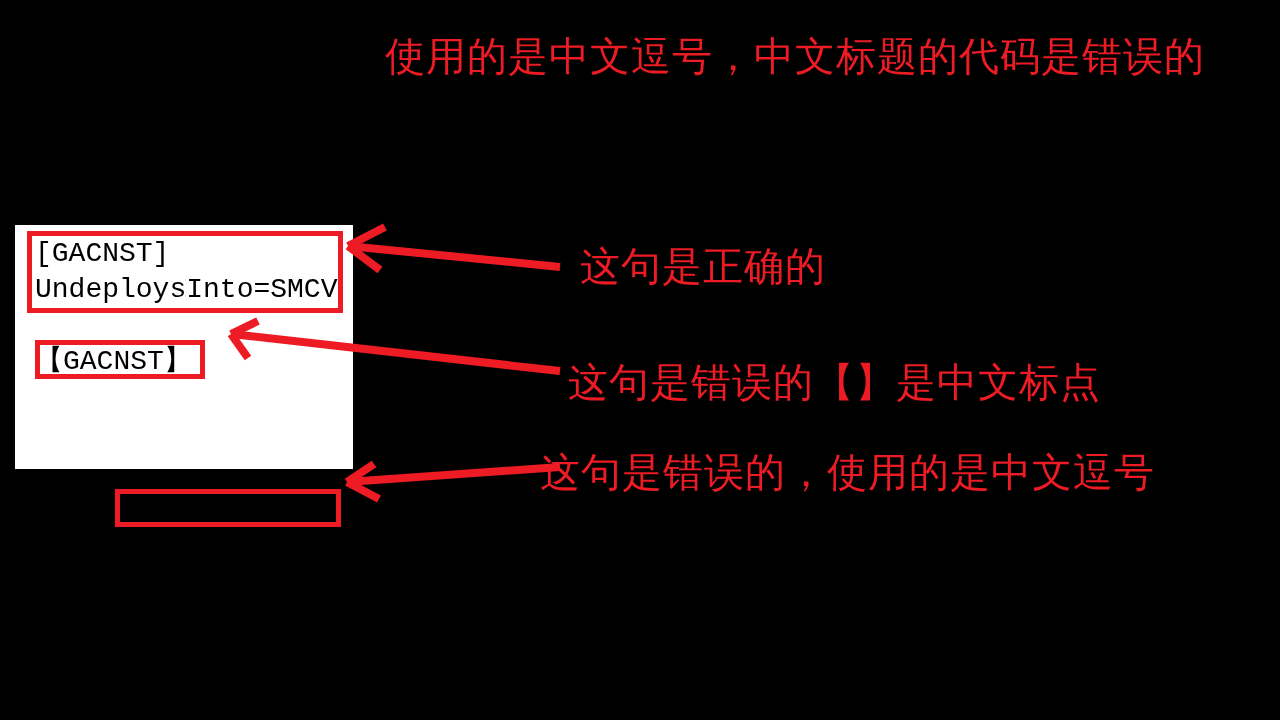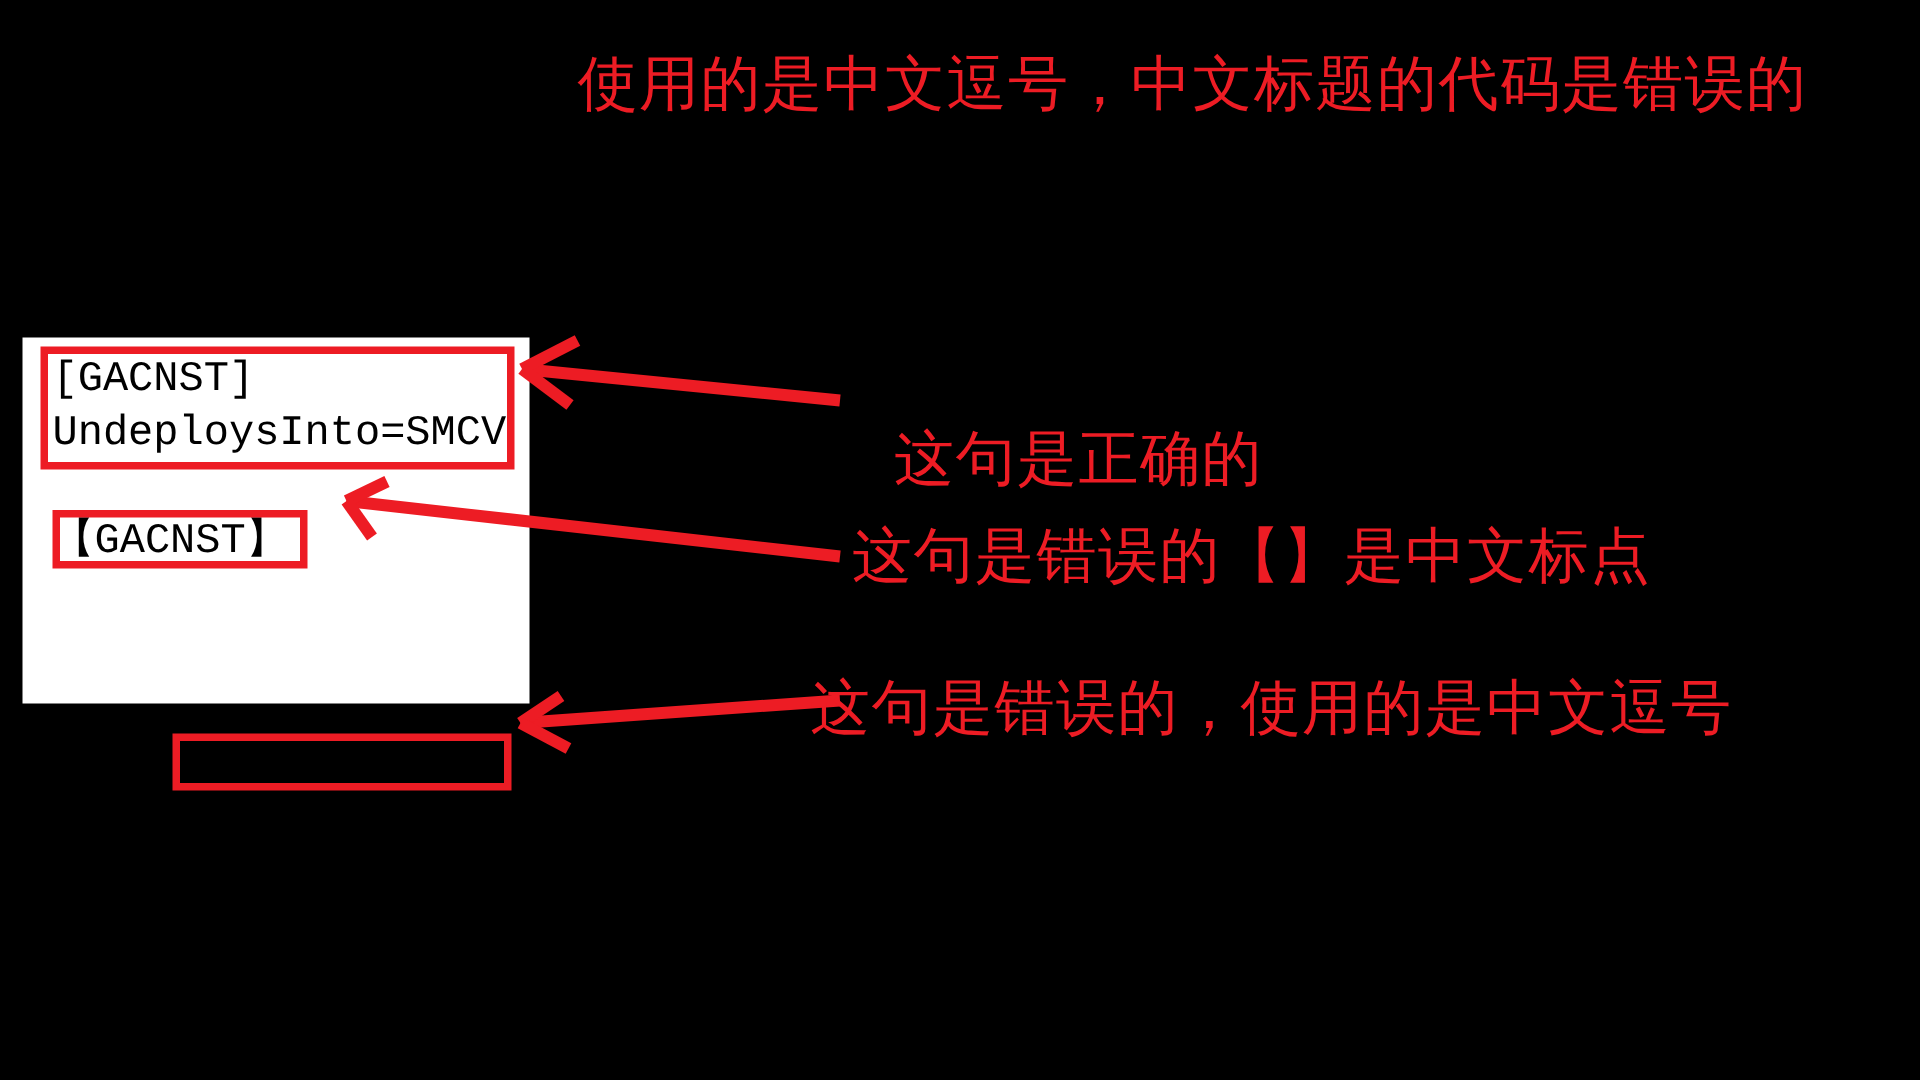--- a/index.html
+++ b/index.html
@@ -61,22 +61,22 @@
     stroke-width:8;
     stroke-linecap:butt;
   }
   .annotation{
     position:absolute;
     font-size:40px;line-height:1;
     letter-spacing:1px;
     color:var(--red);
     white-space:nowrap;
   }
-  .ann1{left:596px;top:246px;margin-top:40px;}
-  .ann2{left:568px;top:351px;}
+  .ann1{left:580px;top:246px;}
+  .ann2{left:568px;top:362px;}
   .ann3{left:540px;top:452px;}
 </style>
 </head>
 <body>
 
 <div class="canvas">
 
   <div class="title">使用的是中文逗号，中文标题的代码是错误的</div>
 
   <div class="panel">

